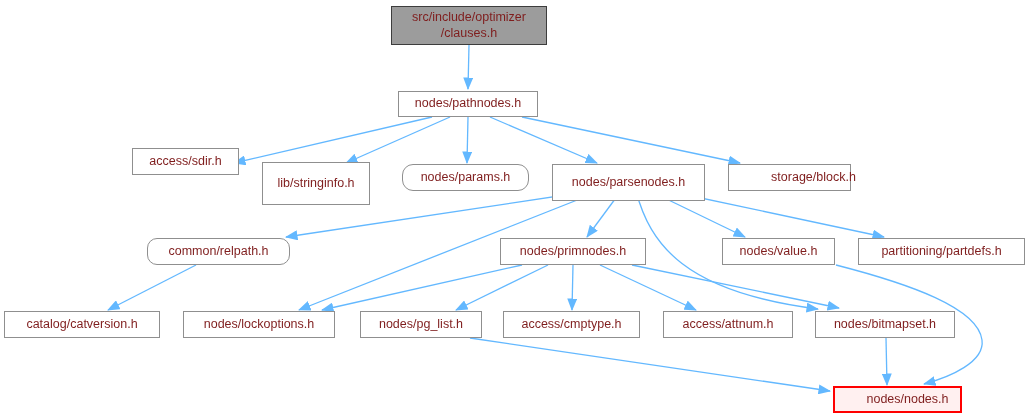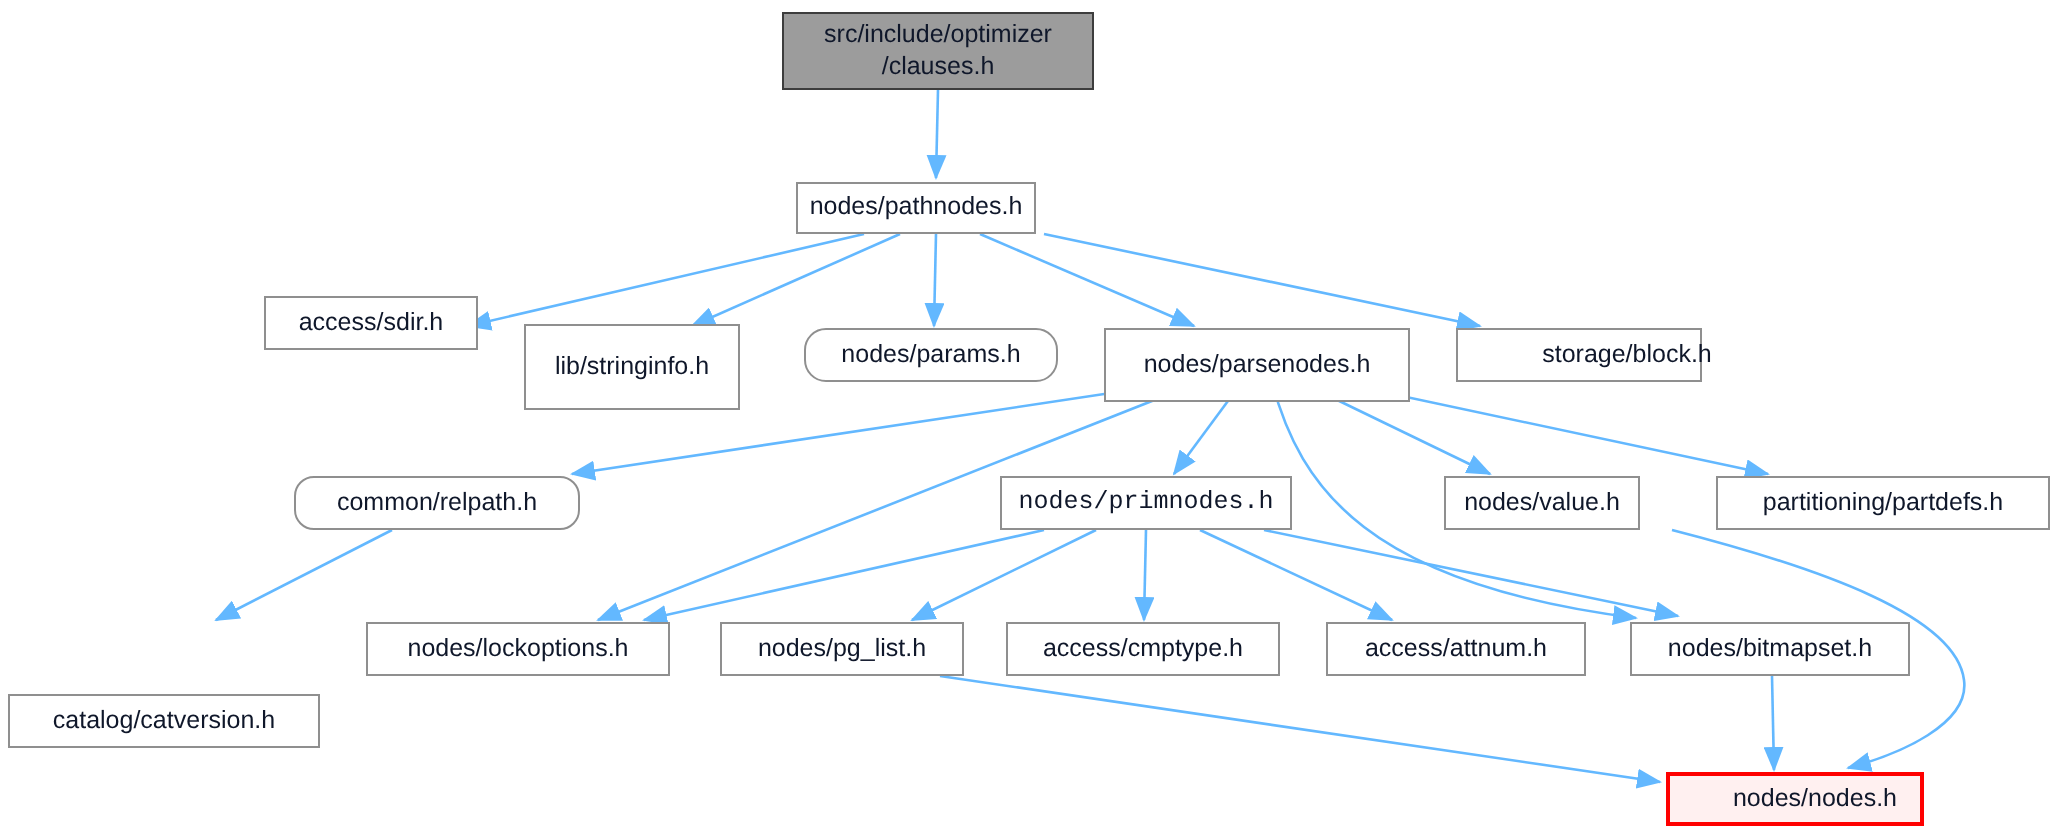--- a/index.html
+++ b/index.html
@@ -18,21 +18,21 @@
   }
   .node {
     position: absolute;
     box-sizing: border-box;
     display: flex;
     flex-direction: column;
     align-items: center;
     justify-content: center;
     background: #ffffff;
     border: 1px solid #8f8f8f;
-    color: #0f172a;
+    color: #7f1d1d;
     font-size: 12.5px;
     line-height: 1.25;
     white-space: nowrap;
     text-align: center;
     cursor: pointer;
     z-index: 2;
   }
   .node.main {
     background: #9c9c9c;
     border: 1.5px solid #3d3d3d;
@@ -78,51 +78,51 @@
         <path d="M470,338 L830,391" class="edge" stroke="#63b8ff" marker-end="url(#arrowhead)"></path>
         <path d="M886,338 L887,385" class="edge" stroke="#63b8ff" marker-end="url(#arrowhead)"></path>
         <path d="M836,265 C910,284 978,308 982,340 C985,362 950,377 924,384" class="edge" stroke="#63b8ff" marker-end="url(#arrowhead)"></path>
       </g>
   </svg>
   <div id="node-layer">
       <div class="node main" style="left: 391px; top: 6px; width: 156px; height: 39px;">
         <span>src/include/optimizer</span>
         <span>/clauses.h</span>
       </div>
-      <div class="node normal" style="left: 398px; top: 91px; width: 120px; height: 26px;">
+      <div class="node normal" style="left: 398px; top: 91px; width: 140px; height: 26px;">
         <span>nodes/pathnodes.h</span>
       </div>
       <div class="node normal" style="left: 132px; top: 148px; width: 107px; height: 27px;">
         <span>access/sdir.h</span>
       </div>
       <div class="node normal" style="left: 262px; top: 162px; width: 108px; height: 43px;">
         <span>lib/stringinfo.h</span>
       </div>
       <div class="node normal" style="left: 402px; top: 164px; width: 127px; height: 27px; border-radius: 11px;">
         <span>nodes/params.h</span>
       </div>
       <div class="node normal" style="left: 552px; top: 164px; width: 153px; height: 37px;">
         <span>nodes/parsenodes.h</span>
       </div>
       <div class="node normal" style="left: 728px; top: 164px; width: 123px; height: 27px; padding-left: 48px;">
         <span>storage/block.h</span>
       </div>
       <div class="node normal" style="left: 147px; top: 238px; width: 143px; height: 27px; border-radius: 10px;">
         <span>common/relpath.h</span>
       </div>
-      <div class="node normal" style="left: 500px; top: 238px; width: 146px; height: 27px; font-family: Liberation Mono, monospace;">
+      <div class="node normal" style="left: 500px; top: 238px; width: 146px; height: 27px;">
         <span>nodes/primnodes.h</span>
       </div>
-      <div class="node normal" style="left: 722px; top: 238px; width: 98px; height: 27px;">
+      <div class="node normal" style="left: 722px; top: 238px; width: 113px; height: 27px;">
         <span>nodes/value.h</span>
       </div>
       <div class="node normal" style="left: 858px; top: 238px; width: 167px; height: 27px;">
         <span>partitioning/partdefs.h</span>
       </div>
-      <div class="node normal" style="left: 4px; top: 311px; width: 156px; height: 27px; margin-top: 36px;">
+      <div class="node normal" style="left: 4px; top: 311px; width: 156px; height: 27px;">
         <span>catalog/catversion.h</span>
       </div>
       <div class="node normal" style="left: 183px; top: 311px; width: 152px; height: 27px;">
         <span>nodes/lockoptions.h</span>
       </div>
       <div class="node normal" style="left: 360px; top: 311px; width: 122px; height: 27px;">
         <span>nodes/pg_list.h</span>
       </div>
       <div class="node normal" style="left: 503px; top: 311px; width: 137px; height: 27px;">
         <span>access/cmptype.h</span>

